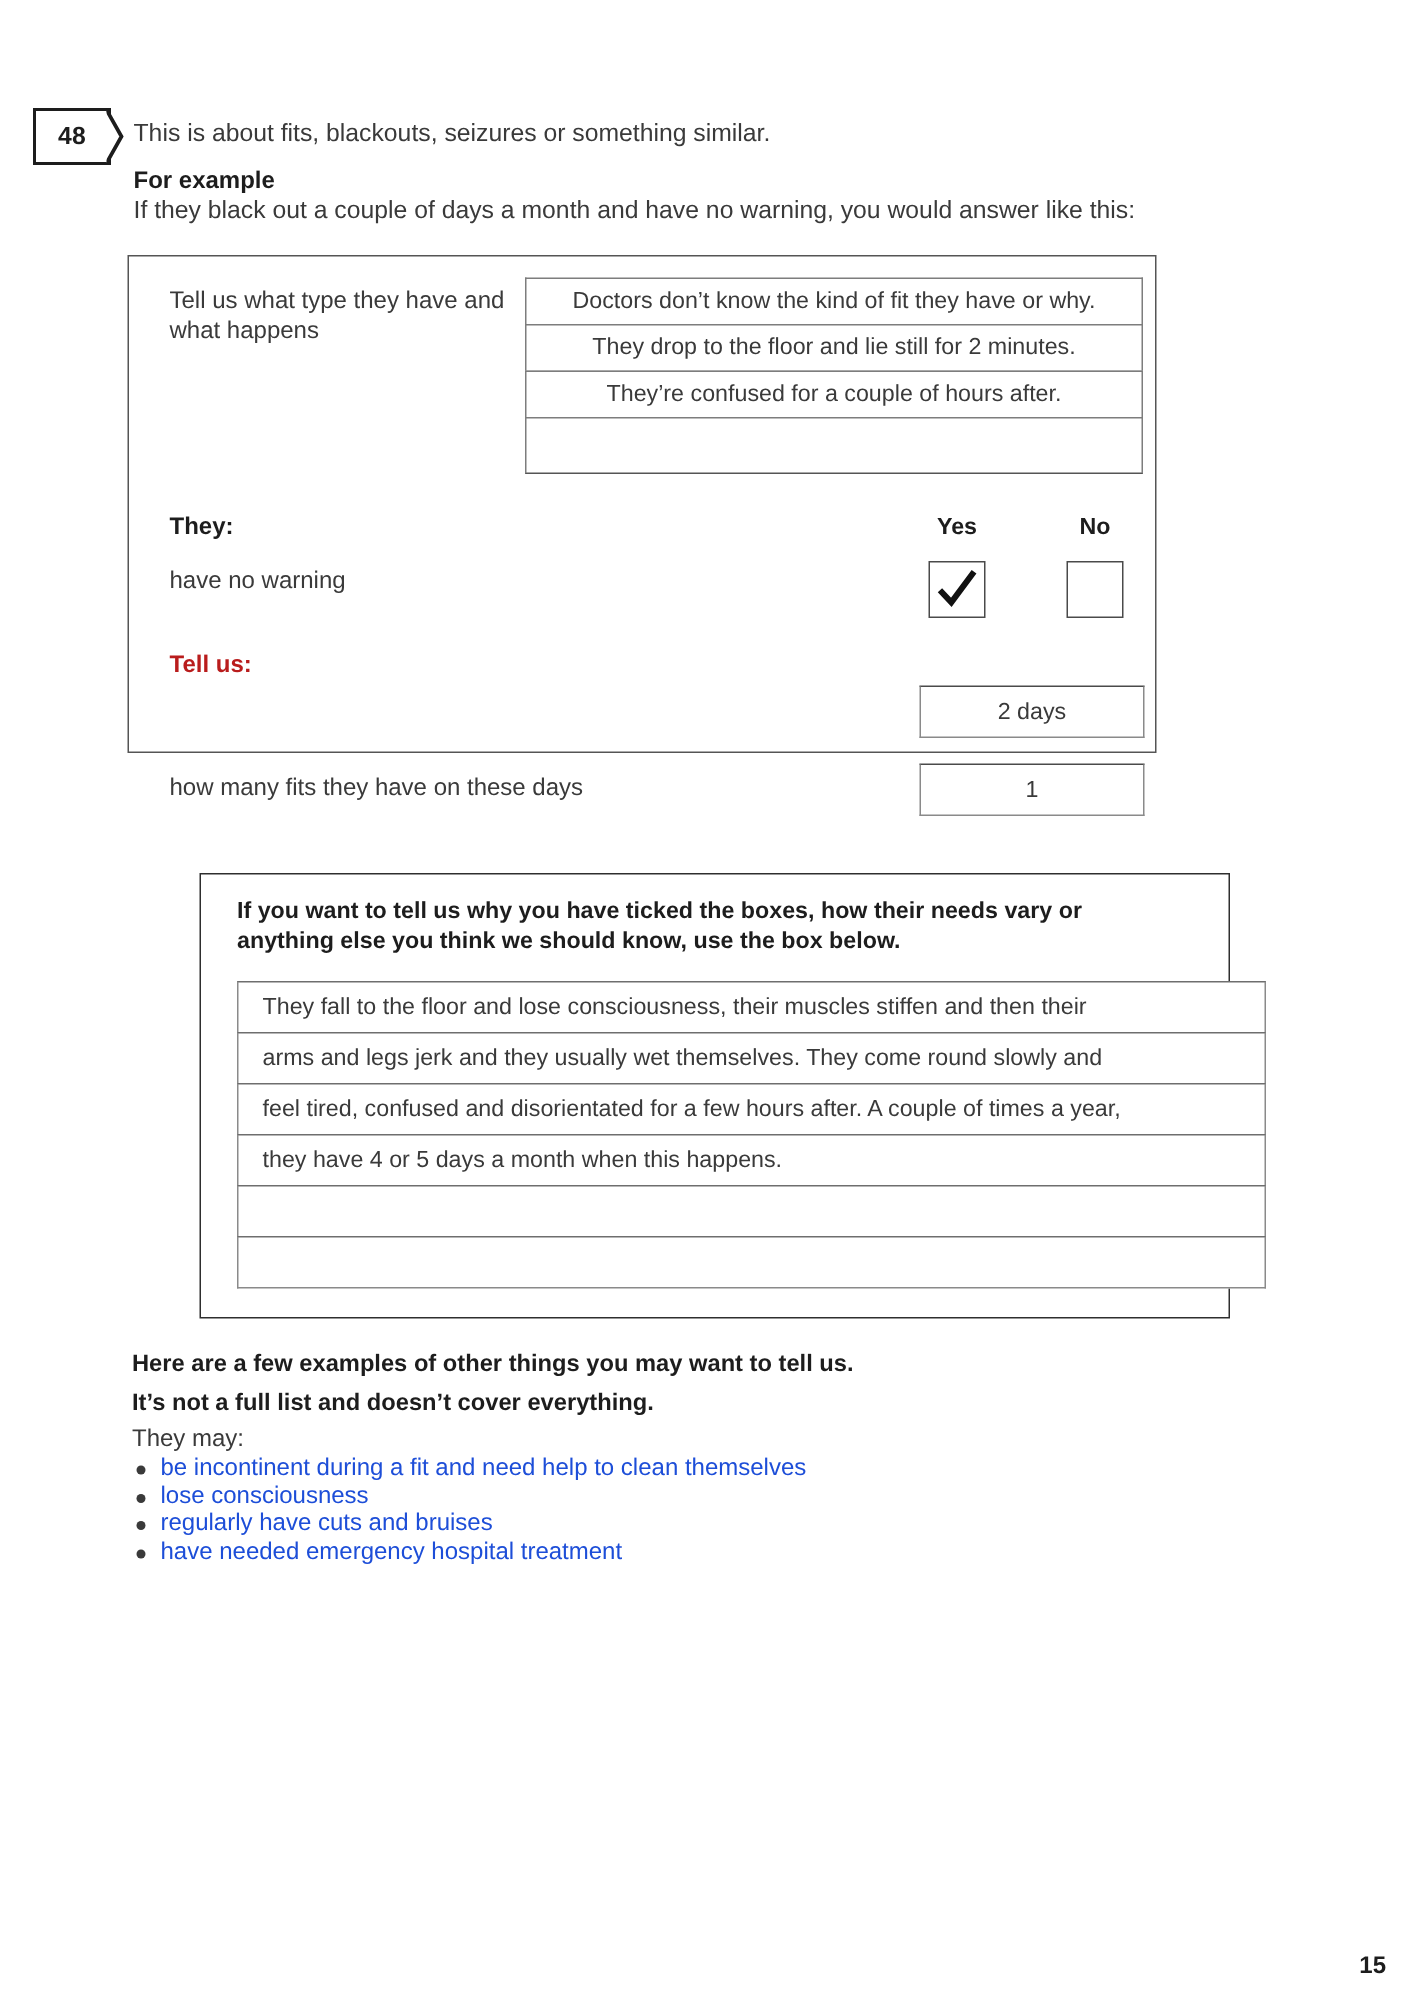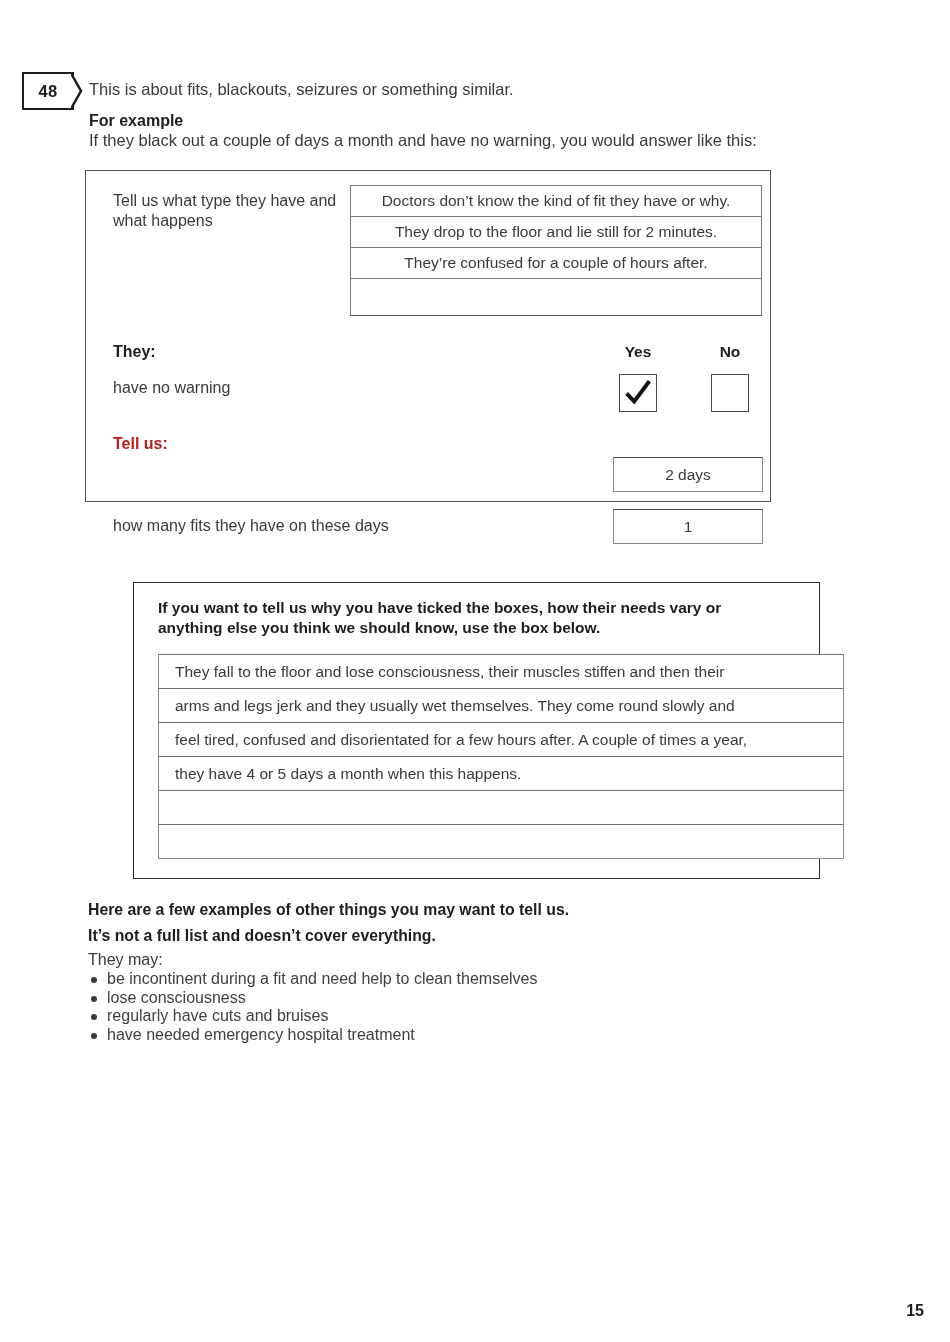--- a/index.html
+++ b/index.html
@@ -227,21 +227,21 @@
   }
   .bullets {
     position: absolute;
     left: 88px; top: 970px;
     margin: 0;
     padding: 0;
     list-style: none;
   }
   .bullets li {
     font-size: 16px;
-    color: #404040;
+    color: #1d4ed8;
     line-height: 18.6px;
     padding-left: 19px;
     position: relative;
   }
   .bullets li::before {
     content: "";
     position: absolute;
     left: 3px; top: 7px;
     width: 6px; height: 6px;
     border-radius: 50%;

